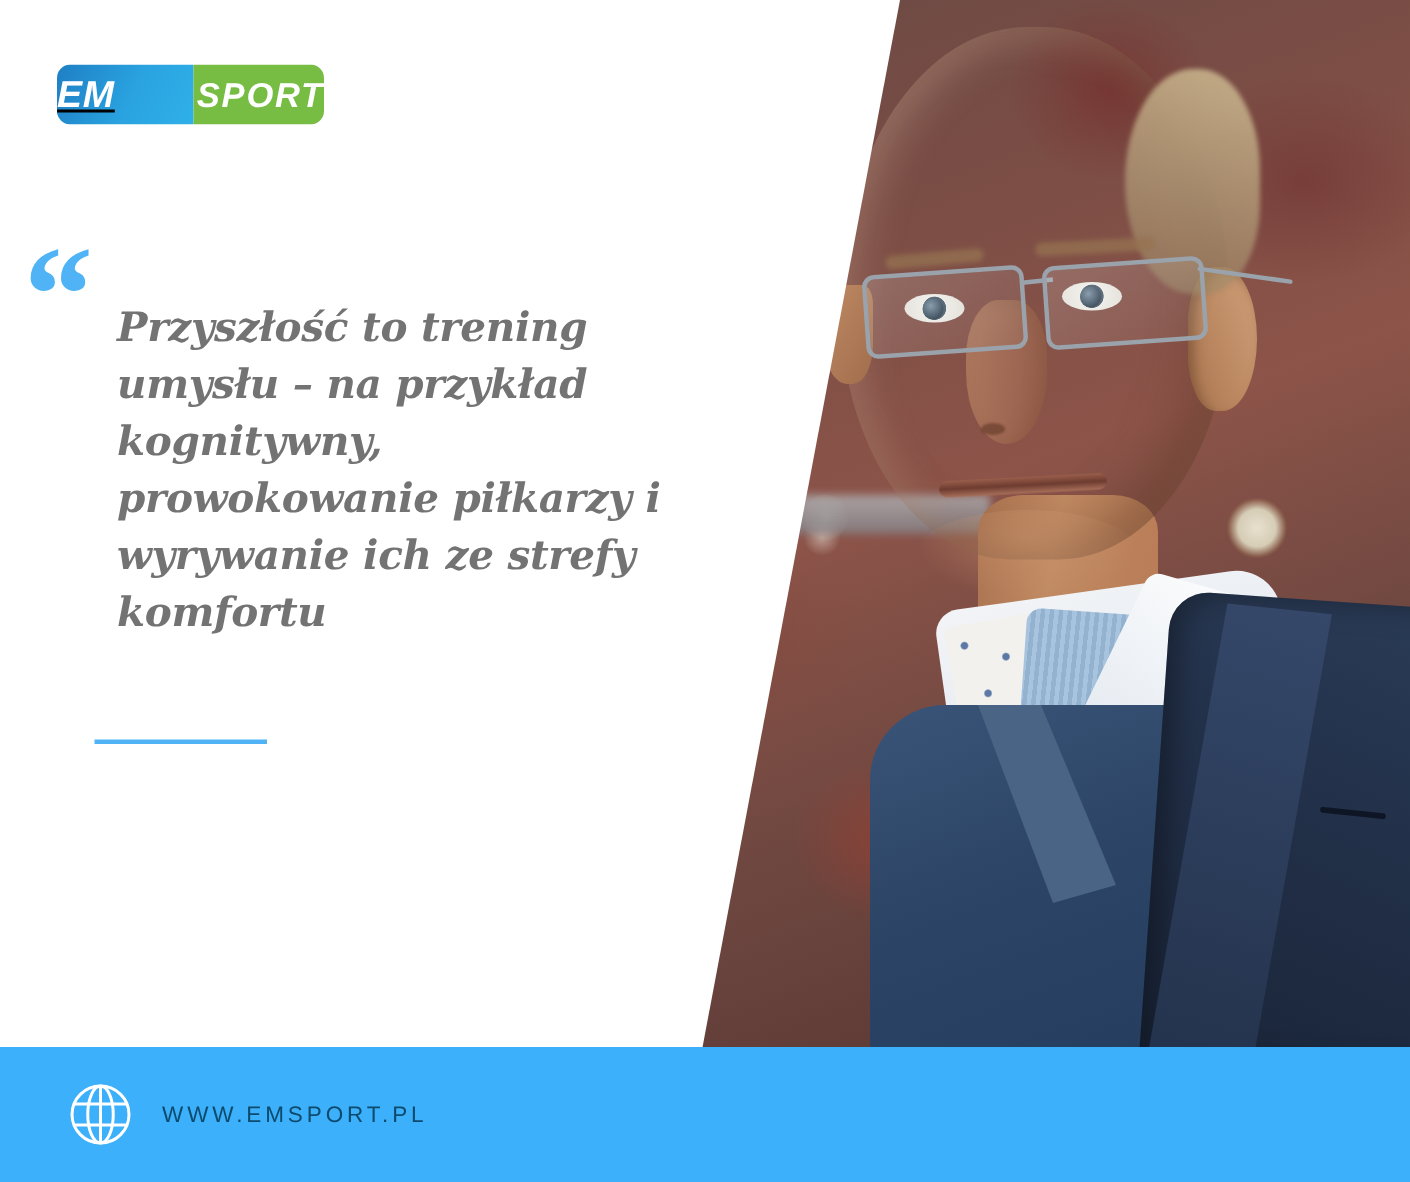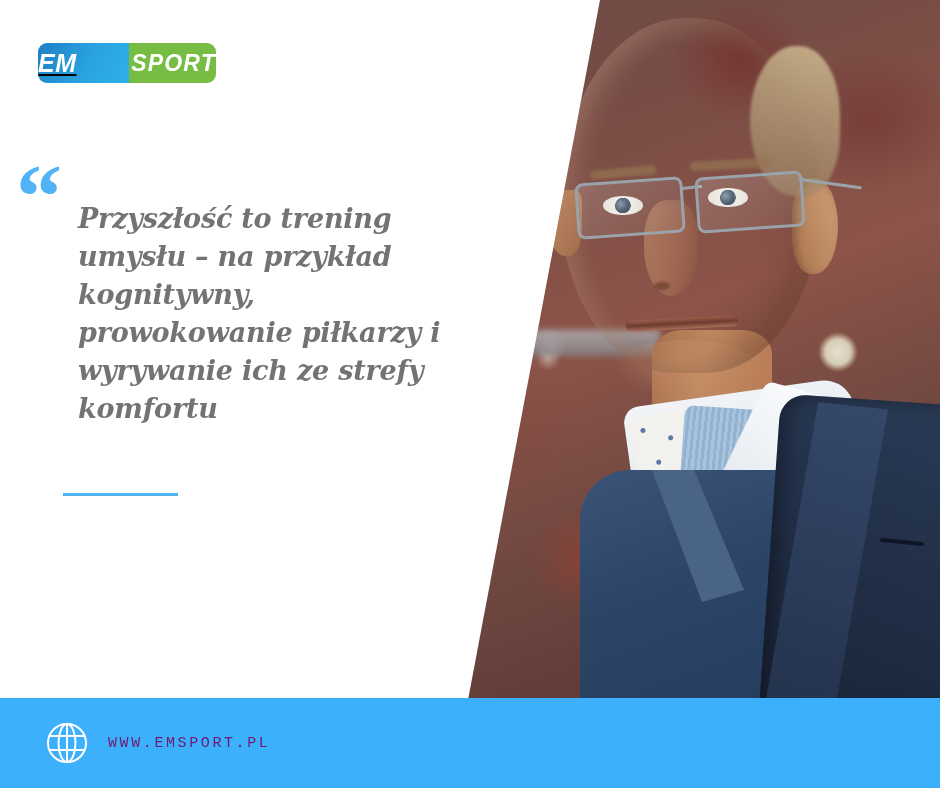--- a/index.html
+++ b/index.html
@@ -275,22 +275,22 @@
   
   .footer {
     position: absolute; left: 0; top: 698px;
     width: 940px; height: 90px;
     background: #3cb0fa;
     display: flex; align-items: center;
   }
   .globe-icon { margin-left: 46px; width: 42px; height: 42px; display:block; }
   .footer-url {
     margin-left: 20px;
-    color: #701a75;
-    font-family: Liberation Mono, monospace;
+    color: #0c4a6e;
+    font-family: Liberation Sans, sans-serif;
     font-size: 15px;
     letter-spacing: 2.6px;
   }
 </style>
 </head>
 <body>
 
 <div class="canvas">
 
   <div class="photo-wrap">

